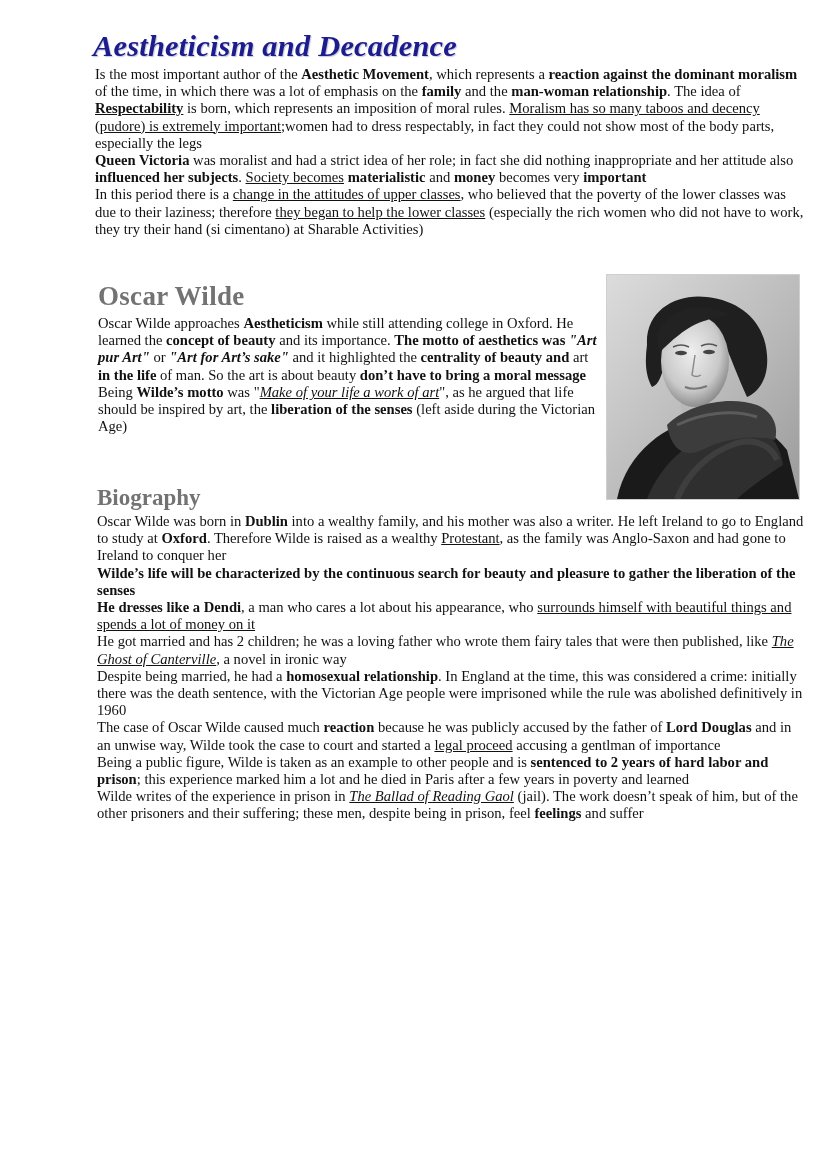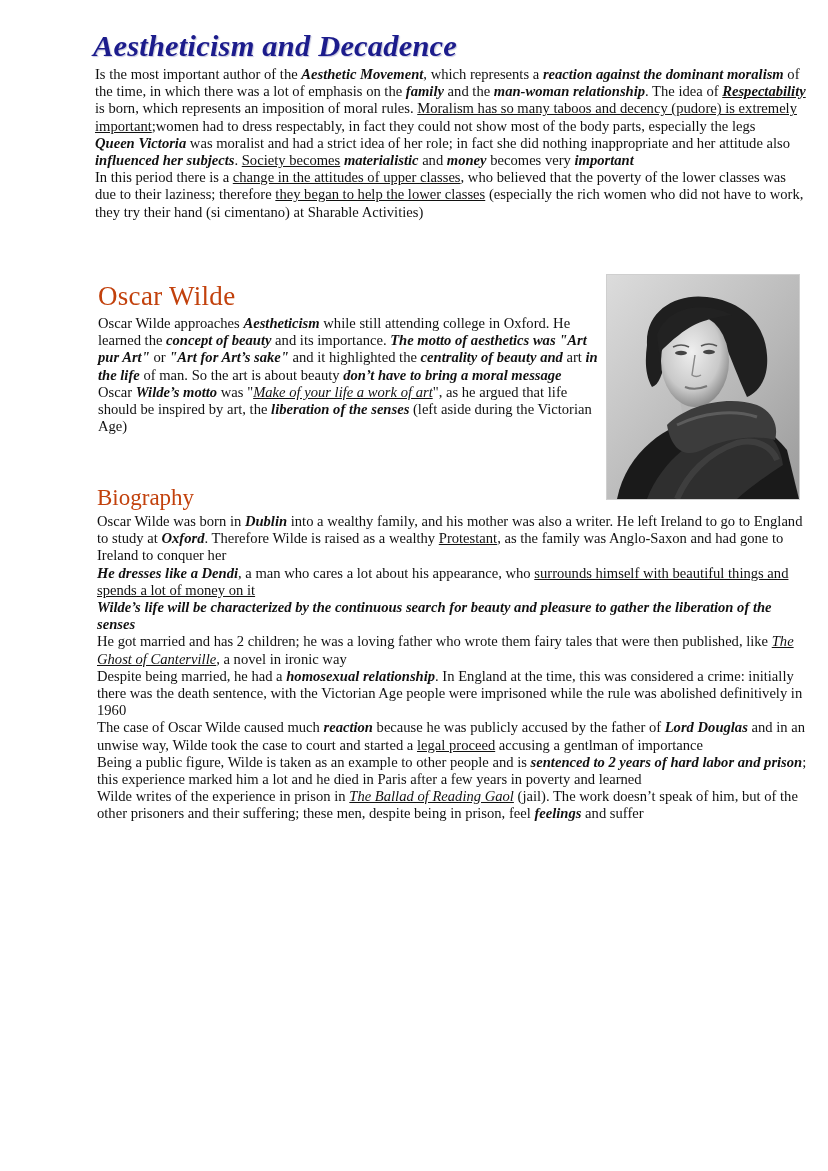--- a/index.html
+++ b/index.html
@@ -4,45 +4,45 @@
   <style>
     html, body { margin: 0; padding: 0; background: #ffffff; }
     body { width: 828px; height: 1171px; position: relative; overflow: hidden;
            font-family: "Liberation Serif", "DejaVu Serif", serif; color: #111; }
     .title { position: absolute; left: 93px; top: 30px; margin: 0;
              font-family: "Liberation Serif", serif; font-style: italic; font-weight: bold;
              font-size: 29px; color: #1c1c8c; letter-spacing: 0.2px;
              text-shadow: 1px 1px 1px rgba(30,30,120,0.25); transform: scaleX(1.05); transform-origin: left; }
     .block { position: absolute; font-size: 14.6px; line-height: 17.2px; }
     .para { margin: 0; }
-    .b { font-weight: bold; font-style: italic; }
+    .b { font-weight: bold; }
     .u { text-decoration: underline; }
     .i { font-style: italic; }
-    .h2 { position: absolute; margin: 0; font-family: "Liberation Serif", serif; font-weight: normal;
-          color: #c2410c; }
+    .h2 { position: absolute; margin: 0; font-family: "Liberation Serif", serif; font-weight: bold;
+          color: #737373; }
     .portrait { position: absolute; left: 606px; top: 274px; width: 192px; height: 224px;
                 background: linear-gradient(160deg, #e6e6e6 0%, #bdbdbd 45%, #8a8a8a 100%);
                 border: 1px solid #cfcfcf; overflow: hidden; }
   </style>
 </head>
 <body>
 
 <h1 class="title">Aestheticism and Decadence</h1>
 
 <div class="block" style="left:95px; top:66px; width:712px;">
   <p class="para"><span>Is the most important author of the </span><span class="b">Aesthetic Movement</span><span>, which represents a </span><span class="b">reaction against the dominant moralism</span><span> of the time, in which there was a lot of emphasis on the </span><span class="b">family</span><span> and the </span><span class="b">man-woman relationship</span><span>. The idea of </span><span class="b u">Respectability</span><span> is born, which represents an imposition of moral rules. </span><span class="u">Moralism has so many taboos and decency (pudore) is extremely important</span><span>;women had to dress respectably, in fact they could not show most of the body parts, especially the legs</span></p>
   <p class="para"><span class="b">Queen Victoria</span><span> was moralist and had a strict idea of her role; in fact she did nothing inappropriate and her attitude also </span><span class="b">influenced her subjects</span><span>. </span><span class="u">Society becomes</span><span> </span><span class="b">materialistic</span><span> and </span><span class="b">money</span><span> becomes very </span><span class="b">important</span></p>
   <p class="para"><span>In this period there is a </span><span class="u">change in the attitudes of upper classes</span><span>, who believed that the poverty of the lower classes was due to their laziness; therefore </span><span class="u">they began to help the lower classes</span><span> (especially the rich women who did not have to work, they try their hand (si cimentano) at Sharable Activities)</span></p>
 </div>
 
 <h2 class="h2" style="left:98px; top:281px; font-size:27px; letter-spacing:0.3px;">Oscar Wilde</h2>
 
 <div class="block" style="left:98px; top:315px; width:502px;">
   <p class="para"><span>Oscar Wilde approaches </span><span class="b">Aestheticism</span><span> while still attending college in Oxford. He learned the </span><span class="b">concept of beauty</span><span> and its importance. </span><span class="b">The motto of aesthetics was </span><span class="b i">"Art pur Art"</span><span> or </span><span class="b i">"Art for Art’s sake"</span><span> and it highlighted the </span><span class="b">centrality of beauty and</span><span> art </span><span class="b">in the life</span><span> of man. So the art is about beauty </span><span class="b">don’t have to bring a moral message</span></p>
-  <p class="para"><span>Oscar </span><span class="b">Wilde’s motto</span><span> was "</span><span class="i u">Make of your life a work of art</span><span>", as he argued that life should be inspired by art, the </span><span class="b">liberation of the senses</span><span> (left aside during the Victorian Age)</span></p>
+  <p class="para"><span>Being </span><span class="b">Wilde’s motto</span><span> was "</span><span class="i u">Make of your life a work of art</span><span>", as he argued that life should be inspired by art, the </span><span class="b">liberation of the senses</span><span> (left aside during the Victorian Age)</span></p>
 </div>
 
 <div class="portrait" role="img" aria-label="Black and white portrait of Oscar Wilde wearing a fur-collared coat">
   <svg width="192" height="224" viewBox="0 0 192 224">
     <defs>
       <linearGradient id="bg" x1="0" y1="0" x2="1" y2="1">
         <stop offset="0" stop-color="#dcdcdc"></stop>
         <stop offset="0.6" stop-color="#b7b7b7"></stop>
         <stop offset="1" stop-color="#9a9a9a"></stop>
       </linearGradient>
@@ -76,20 +76,20 @@
 
     <path d="M60 150 C 80 130, 120 120, 150 130 C 165 136, 172 150, 168 165 C 150 160, 120 162, 95 175 C 80 182, 65 178, 60 150 Z" fill="#3c3c3c"></path>
     <path d="M70 150 C 95 138, 125 134, 150 142" stroke="#6a6a6a" stroke-width="3" fill="none" opacity="0.7"></path>
   </svg>
 </div>
 
 <h2 class="h2" style="left:97px; top:485px; font-size:23px;">Biography</h2>
 
 <div class="block" style="left:97px; top:513px; width:710px;">
   <p class="para"><span>Oscar Wilde was born in </span><span class="b">Dublin</span><span> into a wealthy family, and his mother was also a writer. He left Ireland to go to England to study at </span><span class="b">Oxford</span><span>. Therefore Wilde is raised as a wealthy </span><span class="u">Protestant</span><span>, as the family was Anglo-Saxon and had gone to Ireland to conquer her</span></p>
+  <p class="para"><span class="b">Wilde’s life will be characterized by the continuous search for beauty and pleasure to gather the liberation of the senses</span></p>
   <p class="para"><span class="b">He dresses like a Dendi</span><span>, a man who cares a lot about his appearance, who </span><span class="u">surrounds himself with beautiful things and spends a lot of money on it</span></p>
-  <p class="para"><span class="b">Wilde’s life will be characterized by the continuous search for beauty and pleasure to gather the liberation of the senses</span></p>
   <p class="para"><span>He got married and has 2 children; he was a loving father who wrote them fairy tales that were then published, like </span><span class="i u">The Ghost of Canterville</span><span>, a novel in ironic way</span></p>
   <p class="para"><span>Despite being married, he had a </span><span class="b">homosexual relationship</span><span>. In England at the time, this was considered a crime: initially there was the death sentence, with the Victorian Age people were imprisoned while the rule was abolished definitively in 1960</span></p>
   <p class="para"><span>The case of Oscar Wilde caused much </span><span class="b">reaction</span><span> because he was publicly accused by the father of </span><span class="b">Lord Douglas</span><span> and in an unwise way, Wilde took the case to court and started a </span><span class="u">legal proceed</span><span> accusing a gentlman of importance</span></p>
   <p class="para"><span>Being a public figure, Wilde is taken as an example to other people and is </span><span class="b">sentenced to 2 years of hard labor and prison</span><span>; this experience marked him a lot and he died in Paris after a few years in poverty and learned</span></p>
   <p class="para"><span>Wilde writes of the experience in prison in </span><span class="i u">The Ballad of Reading Gaol</span><span> (jail). The work doesn’t speak of him, but of the other prisoners and their suffering; these men, despite being in prison, feel </span><span class="b">feelings</span><span> and suffer</span></p>
 </div>
 
 </body></html>

